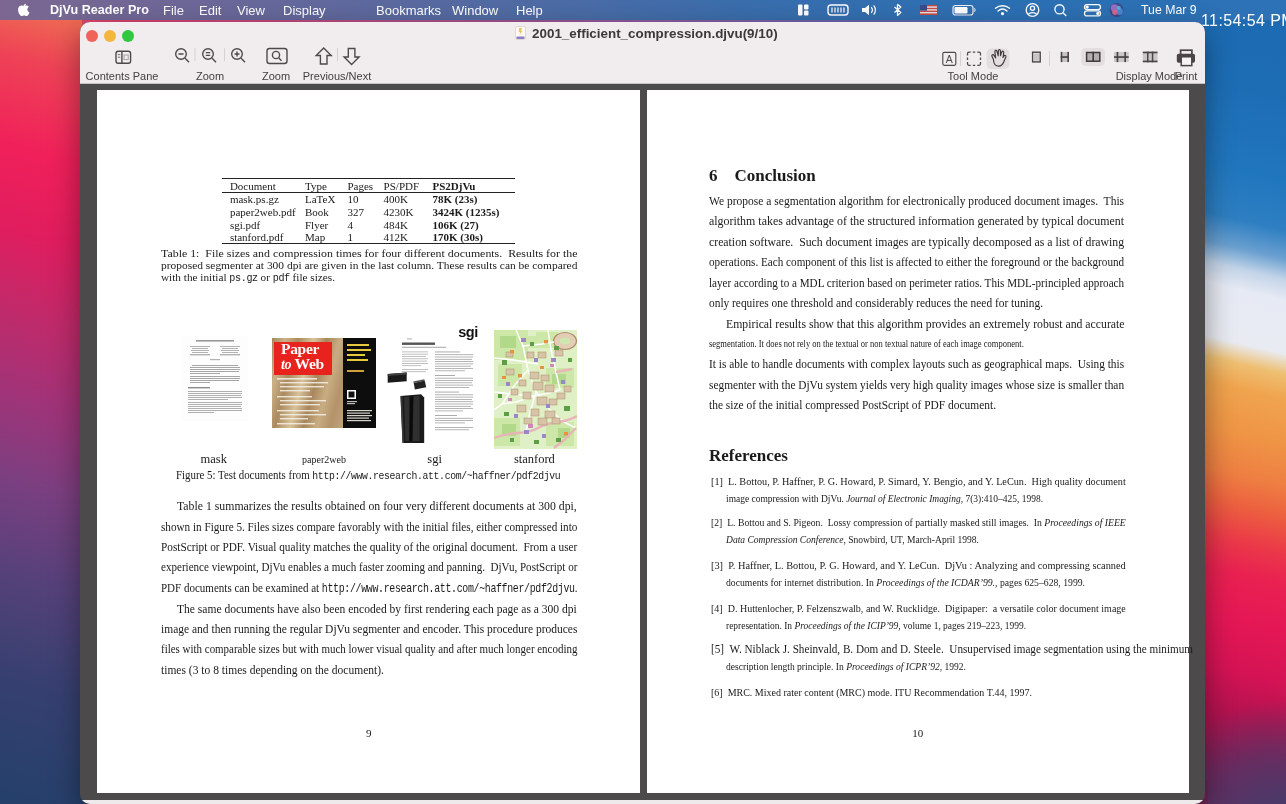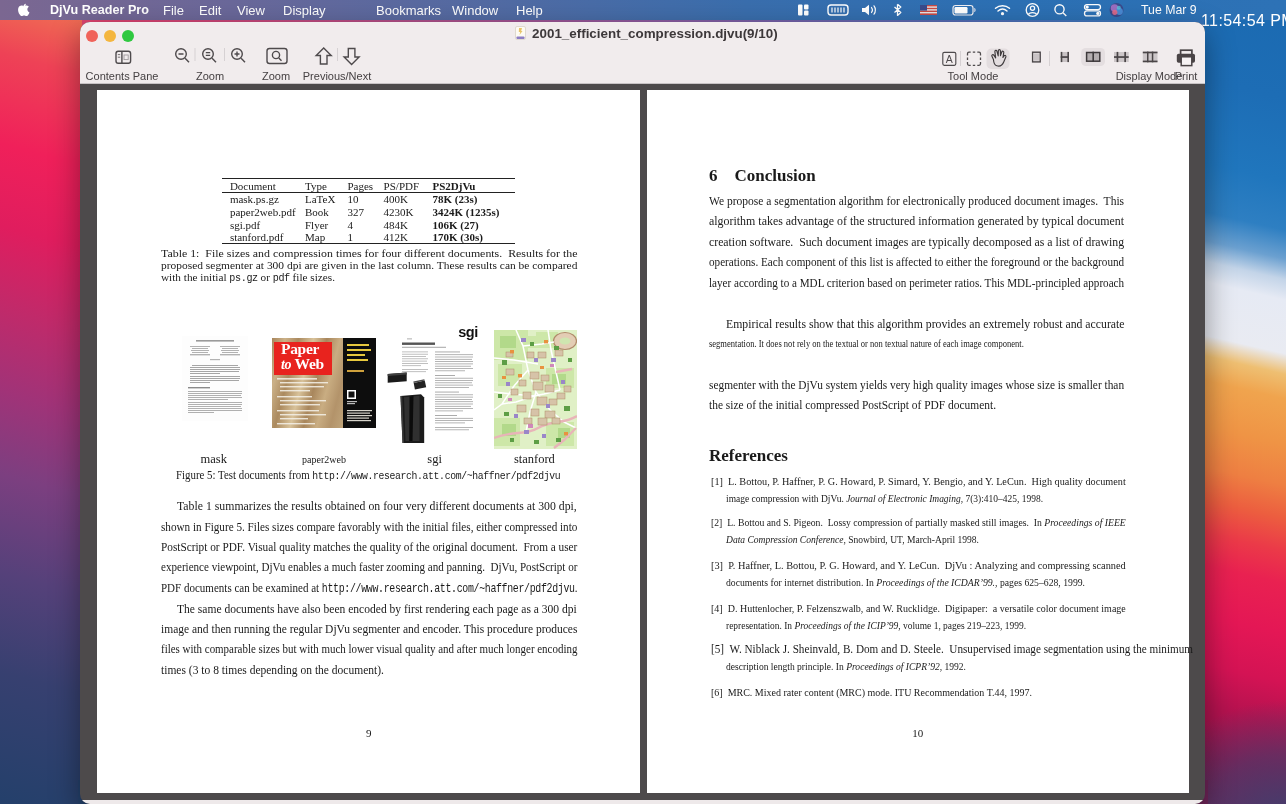--- a/index.html
+++ b/index.html
@@ -539,22 +539,24 @@
     <div class="pgnum" style="top:637px;">9</div>
   </div>
 
   <div class="page pageR doc">
     <div style="position:absolute;left:62px;top:76px;font-size:17px;font-weight:bold;">6&nbsp;&nbsp;&nbsp;&nbsp;Conclusion</div>
     <div style="position:absolute;left:62.4px;top:101.60px;height:20.35px;line-height:20.35px;font-size:13.2px;white-space:nowrap;"><span id="ml13" style="display:inline-block;transform-origin:0 50%;transform:scaleX(0.8743);">We propose a segmentation algorithm for electronically produced document images.&nbsp; This</span></div>
     <div style="position:absolute;left:62.4px;top:121.95px;height:20.35px;line-height:20.35px;font-size:13.2px;white-space:nowrap;"><span id="ml14" style="display:inline-block;transform-origin:0 50%;transform:scaleX(0.9039);">algorithm takes advantage of the structured information generated by typical document</span></div>
     <div style="position:absolute;left:62.4px;top:142.30px;height:20.35px;line-height:20.35px;font-size:13.2px;white-space:nowrap;"><span id="ml15" style="display:inline-block;transform-origin:0 50%;transform:scaleX(0.8925);">creation software.&nbsp; Such document images are typically decomposed as a list of drawing</span></div>
     <div style="position:absolute;left:62.4px;top:162.65px;height:20.35px;line-height:20.35px;font-size:13.2px;white-space:nowrap;"><span id="ml16" style="display:inline-block;transform-origin:0 50%;transform:scaleX(0.8457);">operations. Each component of this list is affected to either the foreground or the background</span></div>
     <div style="position:absolute;left:62.4px;top:183.00px;height:20.35px;line-height:20.35px;font-size:13.2px;white-space:nowrap;"><span id="ml17" style="display:inline-block;transform-origin:0 50%;transform:scaleX(0.8428);">layer according to a MDL criterion based on perimeter ratios. This MDL-principled approach</span></div>
+    <div style="position:absolute;left:62.4px;top:203.35px;height:20.35px;line-height:20.35px;font-size:13.2px;white-space:nowrap;"><span id="ml18" style="display:inline-block;transform-origin:0 50%;transform:scaleX(0.8628);">only requires one threshold and considerably reduces the need for tuning.</span></div>
     <div style="position:absolute;left:79.0px;top:224.20px;height:20.35px;line-height:20.35px;font-size:13.2px;white-space:nowrap;"><span id="ml19" style="display:inline-block;transform-origin:0 50%;transform:scaleX(0.8912);">Empirical results show that this algorithm provides an extremely robust and accurate</span></div>
     <div style="position:absolute;left:62.4px;top:244.55px;height:20.35px;line-height:20.35px;font-size:10px;white-space:nowrap;"><span id="ml20" style="display:inline-block;transform-origin:0 50%;transform:scaleX(0.8529);">segmentation. It does not rely on the textual or non textual nature of each image component.</span></div>
+    <div style="position:absolute;left:62.4px;top:264.90px;height:20.35px;line-height:20.35px;font-size:13.2px;white-space:nowrap;"><span id="ml21" style="display:inline-block;transform-origin:0 50%;transform:scaleX(0.8599);">It is able to handle documents with complex layouts such as geographical maps.&nbsp; Using this</span></div>
     <div style="position:absolute;left:62.4px;top:285.25px;height:20.35px;line-height:20.35px;font-size:13.2px;white-space:nowrap;"><span id="ml22" style="display:inline-block;transform-origin:0 50%;transform:scaleX(0.8613);">segmenter with the DjVu system yields very high quality images whose size is smaller than</span></div>
     <div style="position:absolute;left:62.4px;top:305.60px;height:20.35px;line-height:20.35px;font-size:13.2px;white-space:nowrap;"><span id="ml23" style="display:inline-block;transform-origin:0 50%;transform:scaleX(0.8668);">the size of the initial compressed PostScript of PDF document.</span></div>
     <div style="position:absolute;left:62px;top:356px;font-size:17px;font-weight:bold;">References</div>
     <div class="doc">
         <div style="position:absolute;left:64.0px;top:383.10px;height:16.90px;line-height:16.90px;font-size:11.2px;white-space:nowrap;"><span id="ml24" style="display:inline-block;transform-origin:0 50%;transform:scaleX(0.9131);">[1]&nbsp; L. Bottou, P. Haffner, P. G. Howard, P. Simard, Y. Bengio, and Y. LeCun.&nbsp; High quality document</span></div>
     <div style="position:absolute;left:79.0px;top:400.00px;height:16.90px;line-height:16.90px;font-size:11.2px;white-space:nowrap;"><span id="ml25" style="display:inline-block;transform-origin:0 50%;transform:scaleX(0.8463);">image compression with DjVu. <i>Journal of Electronic Imaging</i>, 7(3):410–425, 1998.</span></div>
     <div style="position:absolute;left:64.0px;top:424.80px;height:16.90px;line-height:16.90px;font-size:11.2px;white-space:nowrap;"><span id="ml26" style="display:inline-block;transform-origin:0 50%;transform:scaleX(0.8670);">[2]&nbsp; L. Bottou and S. Pigeon.&nbsp; Lossy compression of partially masked still images.&nbsp; In <i>Proceedings of IEEE</i></span></div>
     <div style="position:absolute;left:79.0px;top:441.70px;height:16.90px;line-height:16.90px;font-size:11.2px;white-space:nowrap;"><span id="ml27" style="display:inline-block;transform-origin:0 50%;transform:scaleX(0.8528);"><i>Data Compression Conference</i>, Snowbird, UT, March-April 1998.</span></div>
     <div style="position:absolute;left:64.0px;top:467.40px;height:16.90px;line-height:16.90px;font-size:11.2px;white-space:nowrap;"><span id="ml28" style="display:inline-block;transform-origin:0 50%;transform:scaleX(0.9240);">[3]&nbsp; P. Haffner, L. Bottou, P. G. Howard, and Y. LeCun.&nbsp; DjVu : Analyzing and compressing scanned</span></div>
     <div style="position:absolute;left:79.0px;top:484.30px;height:16.90px;line-height:16.90px;font-size:11.2px;white-space:nowrap;"><span id="ml29" style="display:inline-block;transform-origin:0 50%;transform:scaleX(0.8670);">documents for internet distribution. In <i>Proceedings of the ICDAR’99.</i>, pages 625–628, 1999.</span></div>

